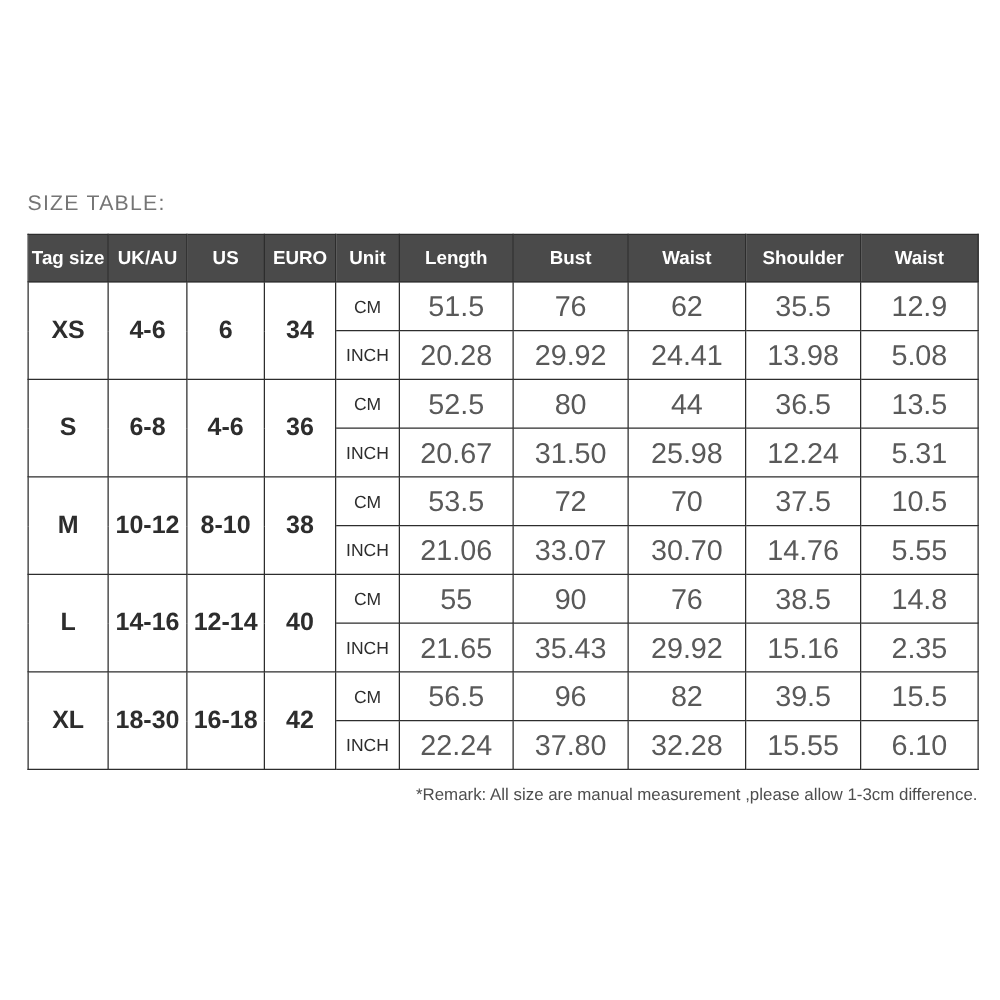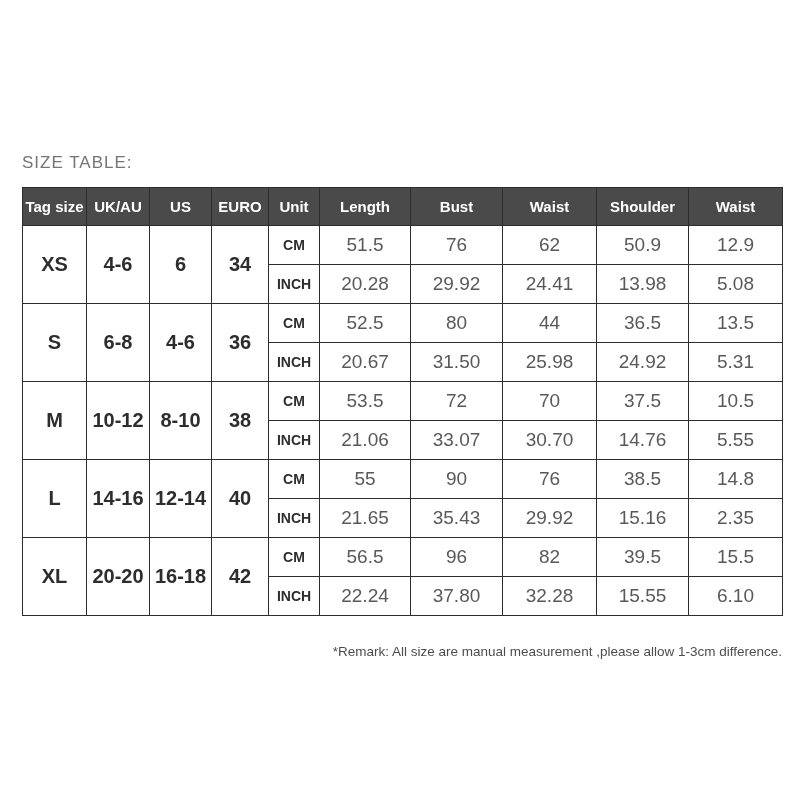--- a/index.html
+++ b/index.html
@@ -46,36 +46,35 @@
     background: #ffffff;
     padding: 0;
   }
   td.tag, td.sizecol {
     font-size: 20px;
     font-weight: bold;
     color: var(--label-text, #2d2d2d);
   }
   td.unit {
     font-size: 14px;
-    font-weight: bold;
+    font-weight: normal;
     color: var(--label-text, #222222);
   }
   td.val {
-    font-size: 19px;
+    font-size: 23px;
     font-weight: normal;
     color: var(--value-text, #595959);
   }
   .remark {
     position: absolute;
     right: 18px;
     top: 628px;
     font-size: 13.5px;
     color: var(--remark-text, #4d4d4d);
     text-align: right;
-    margin-top: 16px;
   }
 </style>
 </head>
 <body>
 
 <div class="page">
 
   <div class="page-title">SIZE TABLE:</div>
 
   <table class="size-table">
@@ -108,21 +107,21 @@
     <tbody id="size-rows">
         <tr>
           <td class="tag" rowspan="2">XS</td>
           <td class="sizecol" rowspan="2">4-6</td>
           <td class="sizecol" rowspan="2">6</td>
           <td class="sizecol" rowspan="2">34</td>
           <td class="unit">CM</td>
           <td class="val">51.5</td>
           <td class="val">76</td>
           <td class="val">62</td>
-          <td class="val">50.9</td>
+          <td class="val">35.5</td>
           <td class="val">12.9</td>
         </tr>
         <tr>
           <td class="unit">INCH</td>
           <td class="val">20.28</td>
           <td class="val">29.92</td>
           <td class="val">24.41</td>
           <td class="val">13.98</td>
           <td class="val">5.08</td>
         </tr>
@@ -136,21 +135,21 @@
           <td class="val">80</td>
           <td class="val">44</td>
           <td class="val">36.5</td>
           <td class="val">13.5</td>
         </tr>
         <tr>
           <td class="unit">INCH</td>
           <td class="val">20.67</td>
           <td class="val">31.50</td>
           <td class="val">25.98</td>
-          <td class="val">24.92</td>
+          <td class="val">12.24</td>
           <td class="val">5.31</td>
         </tr>
         <tr>
           <td class="tag" rowspan="2">M</td>
           <td class="sizecol" rowspan="2">10-12</td>
           <td class="sizecol" rowspan="2">8-10</td>
           <td class="sizecol" rowspan="2">38</td>
           <td class="unit">CM</td>
           <td class="val">53.5</td>
           <td class="val">72</td>
@@ -181,21 +180,21 @@
         <tr>
           <td class="unit">INCH</td>
           <td class="val">21.65</td>
           <td class="val">35.43</td>
           <td class="val">29.92</td>
           <td class="val">15.16</td>
           <td class="val">2.35</td>
         </tr>
         <tr>
           <td class="tag" rowspan="2">XL</td>
-          <td class="sizecol" rowspan="2">20-20</td>
+          <td class="sizecol" rowspan="2">18-30</td>
           <td class="sizecol" rowspan="2">16-18</td>
           <td class="sizecol" rowspan="2">42</td>
           <td class="unit">CM</td>
           <td class="val">56.5</td>
           <td class="val">96</td>
           <td class="val">82</td>
           <td class="val">39.5</td>
           <td class="val">15.5</td>
         </tr>
         <tr>

